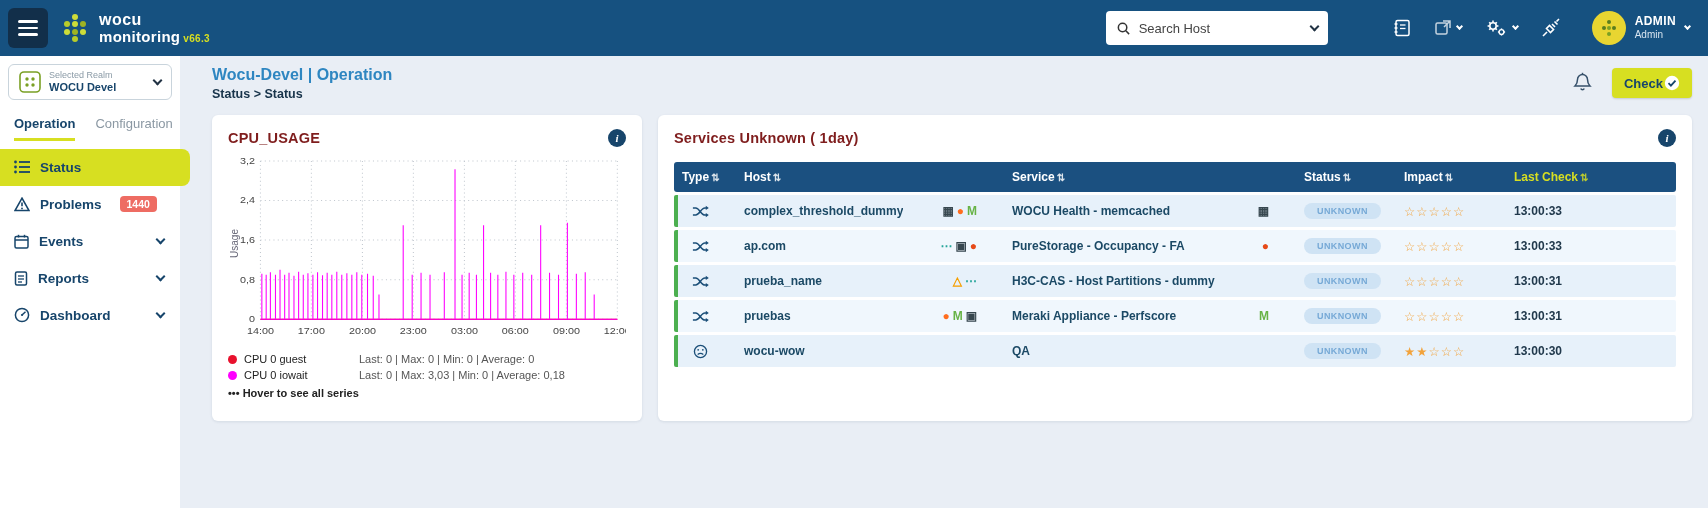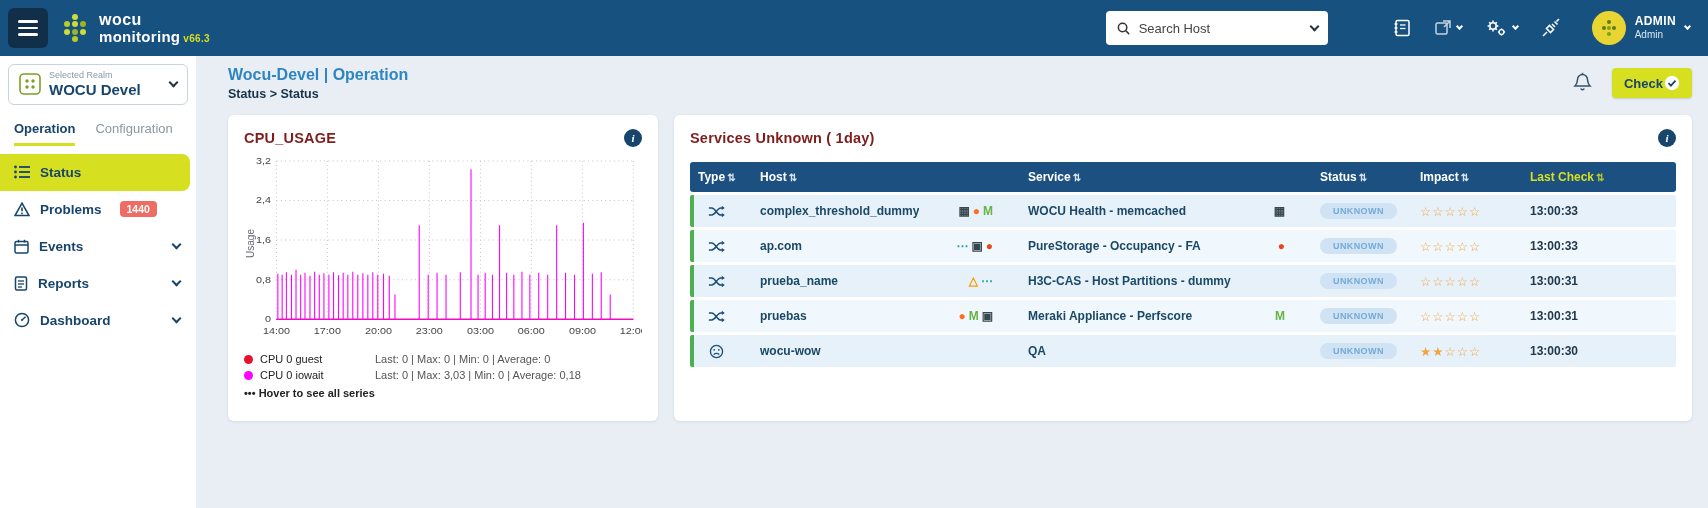--- a/index.html
+++ b/index.html
@@ -30,28 +30,28 @@
   .topbar-actions{display:flex;align-items:center;gap:22px;margin-left:64px}
   .topbar-actions button{background:none;border:none;color:#fff;display:flex;align-items:center;gap:5px;cursor:pointer;padding:0}
   .user-menu{display:flex;align-items:center;gap:9px;margin-left:30px;cursor:pointer}
   .avatar{width:34px;height:34px;border-radius:50%;background:#e8d531;display:flex;align-items:center;justify-content:center}
   .user-names{display:flex;flex-direction:column;line-height:1.15;color:#fff}
   .user-names b{font-size:12px;letter-spacing:.4px}
   .user-names i{font-style:normal;font-size:10px;color:#d7e4ef}
 
   
   .layout{display:flex;height:452px}
-  aside{width:196px;background:#fff;flex:none;display:flex;flex-direction:column}
+  aside{width:180px;background:#fff;flex:none;display:flex;flex-direction:column}
   main{flex:1;padding:10px 16px 0 32px;overflow:hidden}
 
   
   .realm{margin:8px;border:1px solid #c9d4dc;border-radius:6px;padding:5px 10px;display:flex;align-items:center;gap:8px;cursor:pointer;background:#fff}
   .realm-text{display:flex;flex-direction:column;flex:1;line-height:1.2}
   .realm-text small{font-size:9px;color:#8a9aa6}
-  .realm-text b{font-size:15px;color:#17456b}
+  .realm-text b{font-size:11px;color:#17456b}
   .side-tabs{display:flex;gap:20px;padding:8px 14px 0 14px}
   .tab{font-size:13px;color:#8b98a3;padding-bottom:7px;cursor:pointer}
   .tab.active{color:#17456b;font-weight:bold;border-bottom:3px solid var(--accent-lime)}
   nav{margin-top:8px;display:flex;flex-direction:column}
   .nav-item{display:flex;align-items:center;gap:10px;height:37px;padding-left:14px;color:#17456b;font-size:13.5px;font-weight:bold;text-decoration:none;cursor:pointer}
   .nav-item.active{background:var(--accent-lime);width:190px;border-radius:0 8px 8px 0}
   .nav-item .chev{margin-left:auto;margin-right:16px;border-color:#17456b}
   .badge{background:var(--badge-red);color:#fff;font-size:10.5px;font-weight:bold;padding:2px 7px;border-radius:4px;margin-left:8px}
   .nav-ic{flex:none}
 

